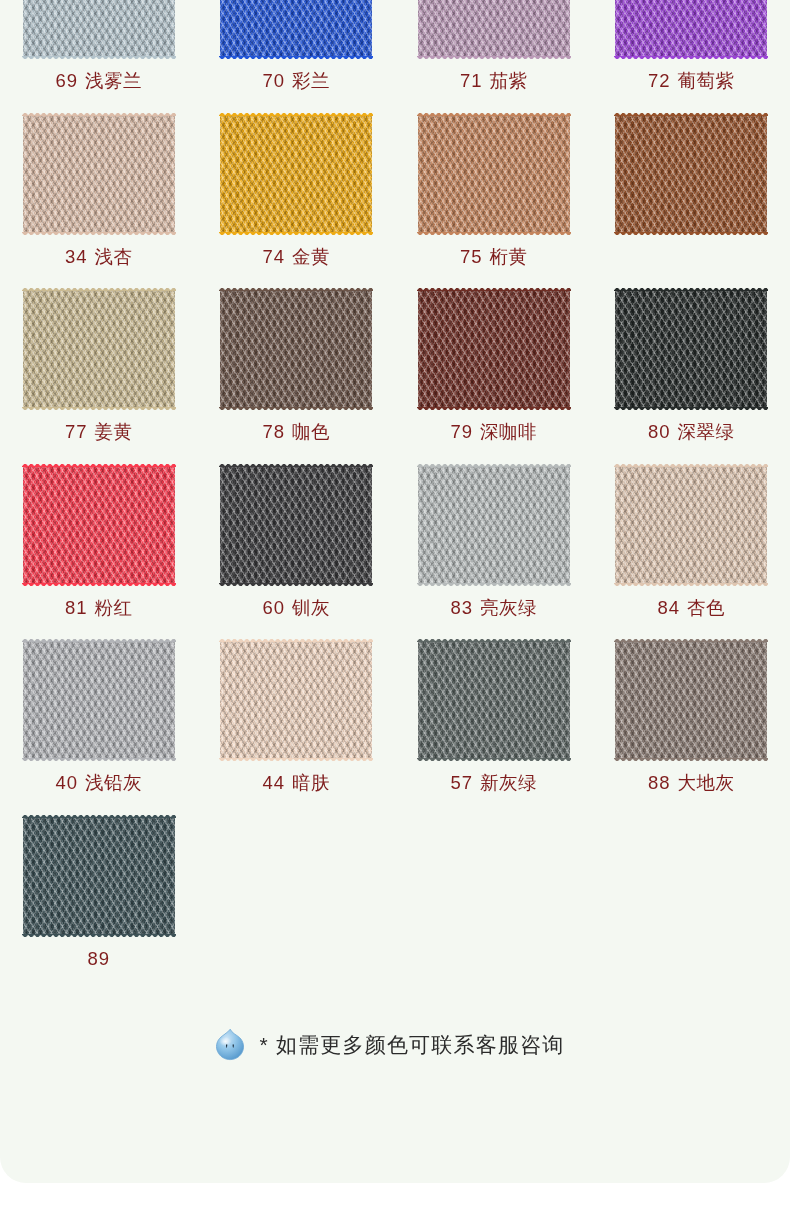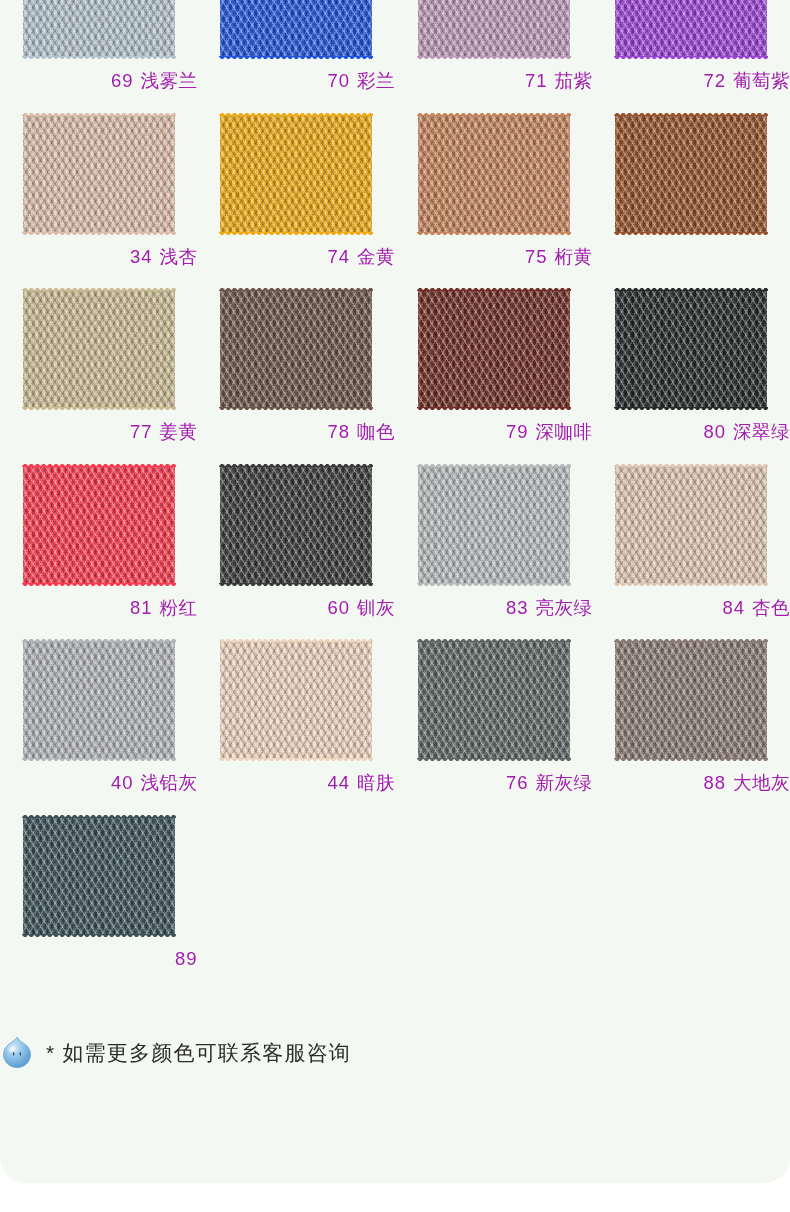--- a/index.html
+++ b/index.html
@@ -105,40 +105,39 @@
     background-repeat: repeat-x;
   }
   .swatch::before { top: -6px;  transform: scaleY(-1); }
   .swatch::after  { bottom: -6px; }
 
   .swatch-label {
     position: absolute;
     left: 0;
     right: 0;
     top: 131px;
-    text-align: right;
+    text-align: center;
     font-size: 18.5px;
     line-height: 24px;
-    color: #a21caf;
+    color: #7f1d1d;
     letter-spacing: 0.5px;
     white-space: nowrap;
   }
   .swatch-label .num { letter-spacing: 1px; }
   .swatch-label .gap { display: inline-block; width: 7px; }
 
   
   #footnote {
     position: absolute;
     left: 0;
     right: 12px;
     top: 1027px;
     display: flex;
     align-items: center;
-    justify-content: flex-start;
-    margin-top: 8px;
+    justify-content: center;
   }
   #droplet-icon {
     width: 34px;
     height: 36px;
     margin-right: 12px;
     flex: 0 0 auto;
   }
   #footnote-text {
     font-size: 21px;
     color: #2b2b2b;
@@ -265,21 +264,21 @@
         <div class="cell">
           <div class="swatch-wrap">
             <div class="swatch" style="background-color: rgb(238, 211, 190); color: rgb(238, 211, 190);"></div>
           </div>
           <div class="swatch-label"><span class="num">44</span><span class="gap"></span><span class="name">暗肤</span></div>
         </div>
         <div class="cell">
           <div class="swatch-wrap">
             <div class="swatch" style="background-color: rgb(94, 103, 101); color: rgb(94, 103, 101);"></div>
           </div>
-          <div class="swatch-label"><span class="num">76</span><span class="gap"></span><span class="name">新灰绿</span></div>
+          <div class="swatch-label"><span class="num">57</span><span class="gap"></span><span class="name">新灰绿</span></div>
         </div>
         <div class="cell">
           <div class="swatch-wrap">
             <div class="swatch" style="background-color: rgb(137, 122, 114); color: rgb(137, 122, 114);"></div>
           </div>
           <div class="swatch-label"><span class="num">88</span><span class="gap"></span><span class="name">大地灰</span></div>
         </div>
       </div>
       <div class="row">
         <div class="cell">

